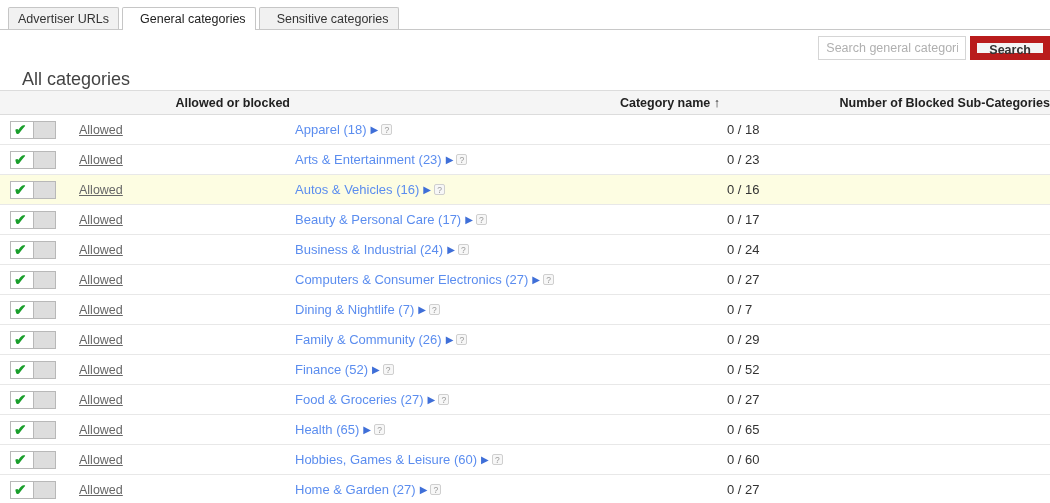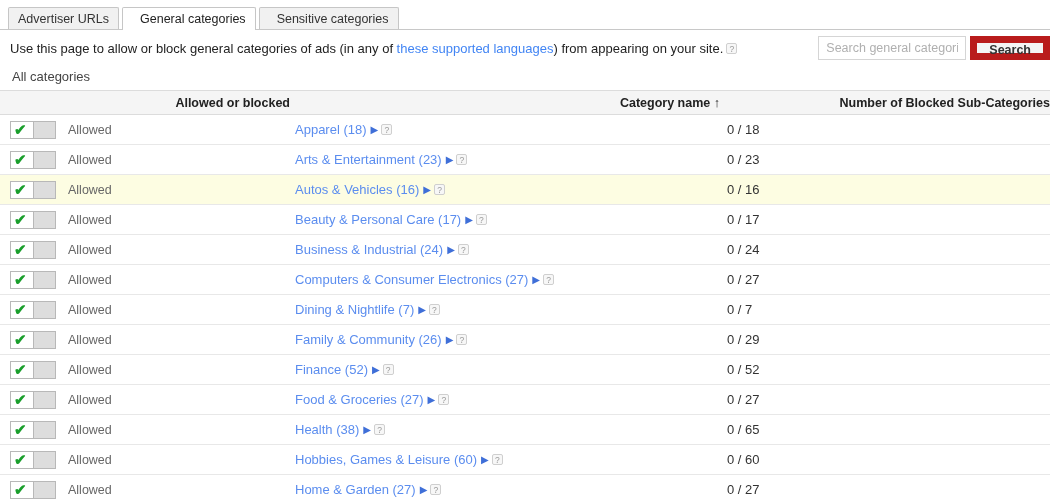--- a/index.html
+++ b/index.html
@@ -136,23 +136,23 @@
 
   
   .summaryline {
     position: relative;
     height: 22px;
     padding-left: 10px;
     box-sizing: border-box;
   }
   .allcats {
     position: absolute;
-    left: 12px;
+    left: 22px;
     top: 1px;
-    font-size: 13px;
+    font-size: 18px;
     color: #444444;
   }
   .blockedinfo {
     position: absolute;
     right: 0px;
     top: 1px;
     font-size: 13px;
     color: #222222;
     white-space: nowrap;
   }
@@ -221,24 +221,25 @@
     position: absolute;
     left: 3px;
     top: -1px;
     font-size: 15px;
     line-height: 18px;
     color: #1a9e2c;
     font-weight: bold;
   }
   .statelabel {
     display: inline-block;
-    margin-left: 12px;
+    margin-left: 23px;
     vertical-align: middle;
     font-size: 12.5px;
     color: #666666;
+    text-decoration: underline;
   }
 
   .catlink {
     color: #5b8def;
     text-decoration: none;
     font-size: 13px;
     cursor: pointer;
   }
   .caret {
     display: inline-block;
@@ -256,21 +257,20 @@
   <div class="tab">
     <span>Advertiser URLs</span>
   </div><div class="tab active">
     <span>General categories</span>
   </div><div class="tab">
     <span>Sensitive categories</span>
   </div>
 </div>
 
 <div class="toolstrip">
-  <div class="desc"><span>Use this page to allow or block general categories of ads (in any of </span><a href="#" class="desclink">these supported languages</a><span>) from appearing on your site.</span><span class="helpbadge">?</span></div>
 
   <div class="searchwrap">
     <input class="searchinput" type="text" placeholder="Search general categories" style="">
     <button class="searchbtn">Search</button>
   </div>
 </div>
 
 <div class="summaryline">
   <span class="allcats">All categories</span>
 </div>
@@ -329,21 +329,21 @@
         <td class="c2"><a href="#" class="catlink">Finance (52)</a><span class="caret">▶</span><span class="helpbadge">?</span></td>
         <td class="c3">0 / 52</td>
       </tr>
       <tr>
         <td class="c1"><span class="toggle"><span class="check">✔</span><span class="knob"></span></span><span class="statelabel">Allowed</span></td>
         <td class="c2"><a href="#" class="catlink">Food &amp; Groceries (27)</a><span class="caret">▶</span><span class="helpbadge">?</span></td>
         <td class="c3">0 / 27</td>
       </tr>
       <tr>
         <td class="c1"><span class="toggle"><span class="check">✔</span><span class="knob"></span></span><span class="statelabel">Allowed</span></td>
-        <td class="c2"><a href="#" class="catlink">Health (38)</a><span class="caret">▶</span><span class="helpbadge">?</span></td>
+        <td class="c2"><a href="#" class="catlink">Health (65)</a><span class="caret">▶</span><span class="helpbadge">?</span></td>
         <td class="c3">0 / 65</td>
       </tr>
       <tr>
         <td class="c1"><span class="toggle"><span class="check">✔</span><span class="knob"></span></span><span class="statelabel">Allowed</span></td>
         <td class="c2"><a href="#" class="catlink">Hobbies, Games &amp; Leisure (60)</a><span class="caret">▶</span><span class="helpbadge">?</span></td>
         <td class="c3">0 / 60</td>
       </tr>
       <tr>
         <td class="c1"><span class="toggle"><span class="check">✔</span><span class="knob"></span></span><span class="statelabel">Allowed</span></td>
         <td class="c2"><a href="#" class="catlink">Home &amp; Garden (27)</a><span class="caret">▶</span><span class="helpbadge">?</span></td>

